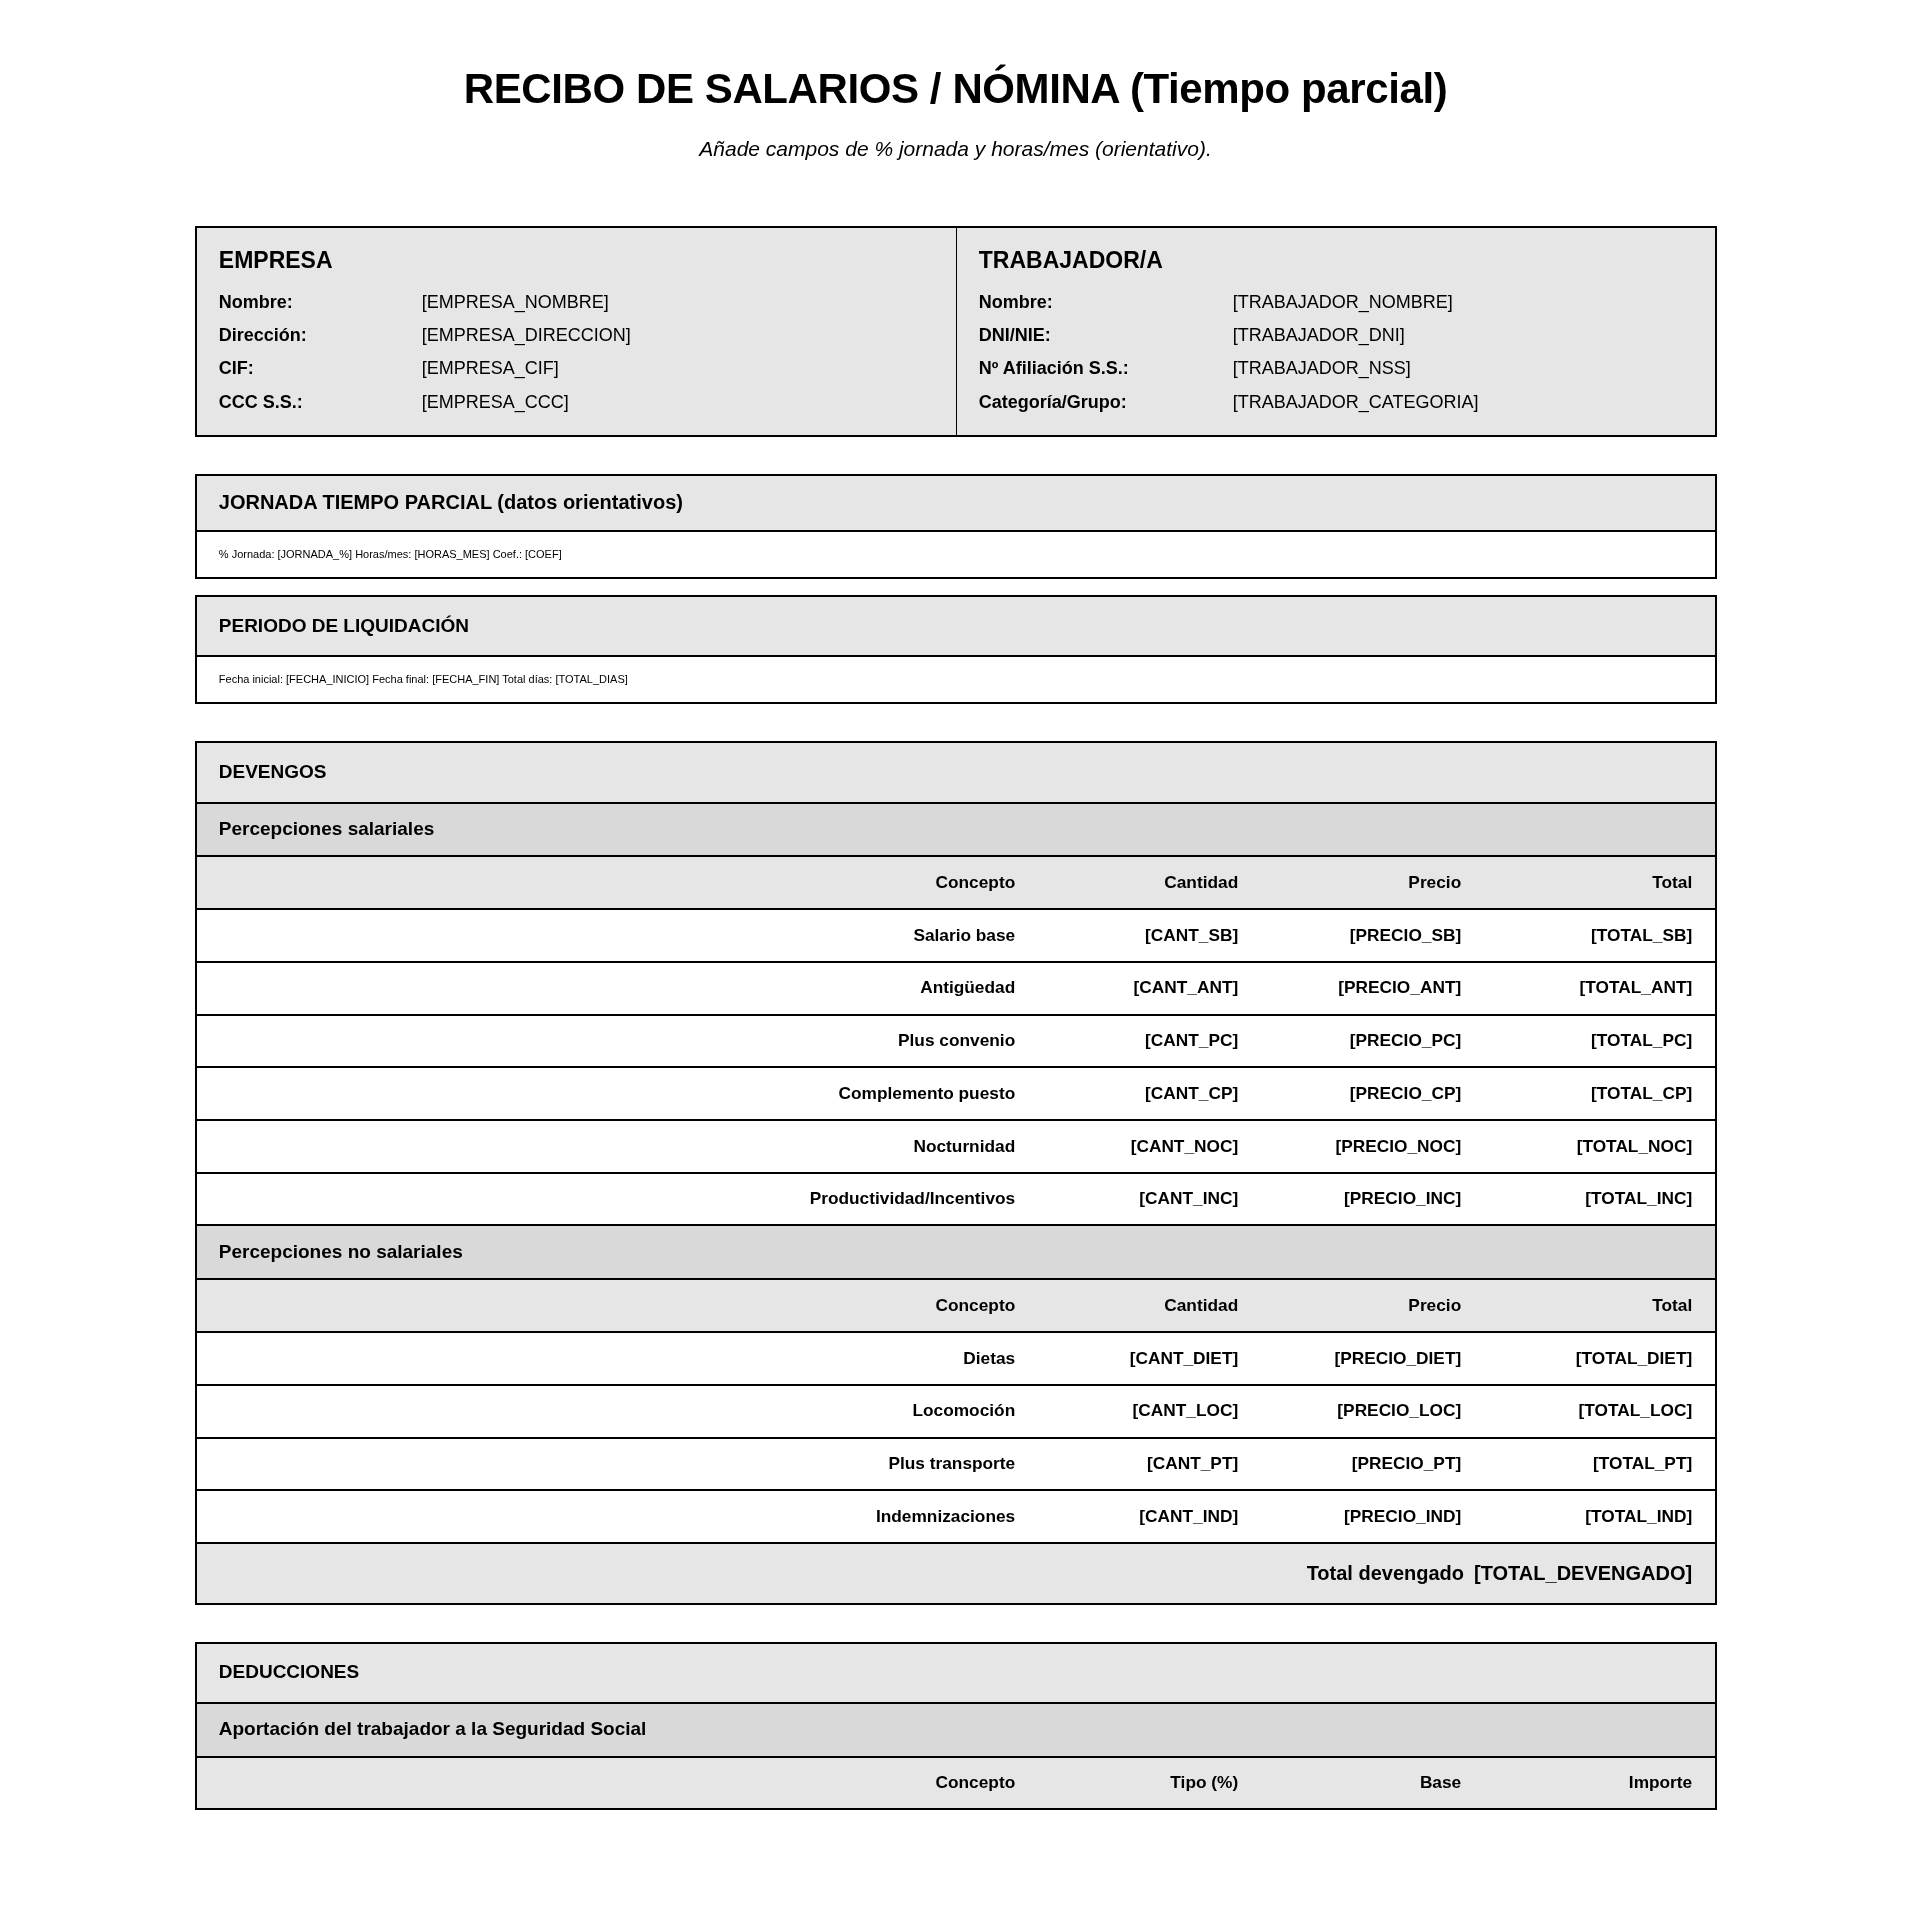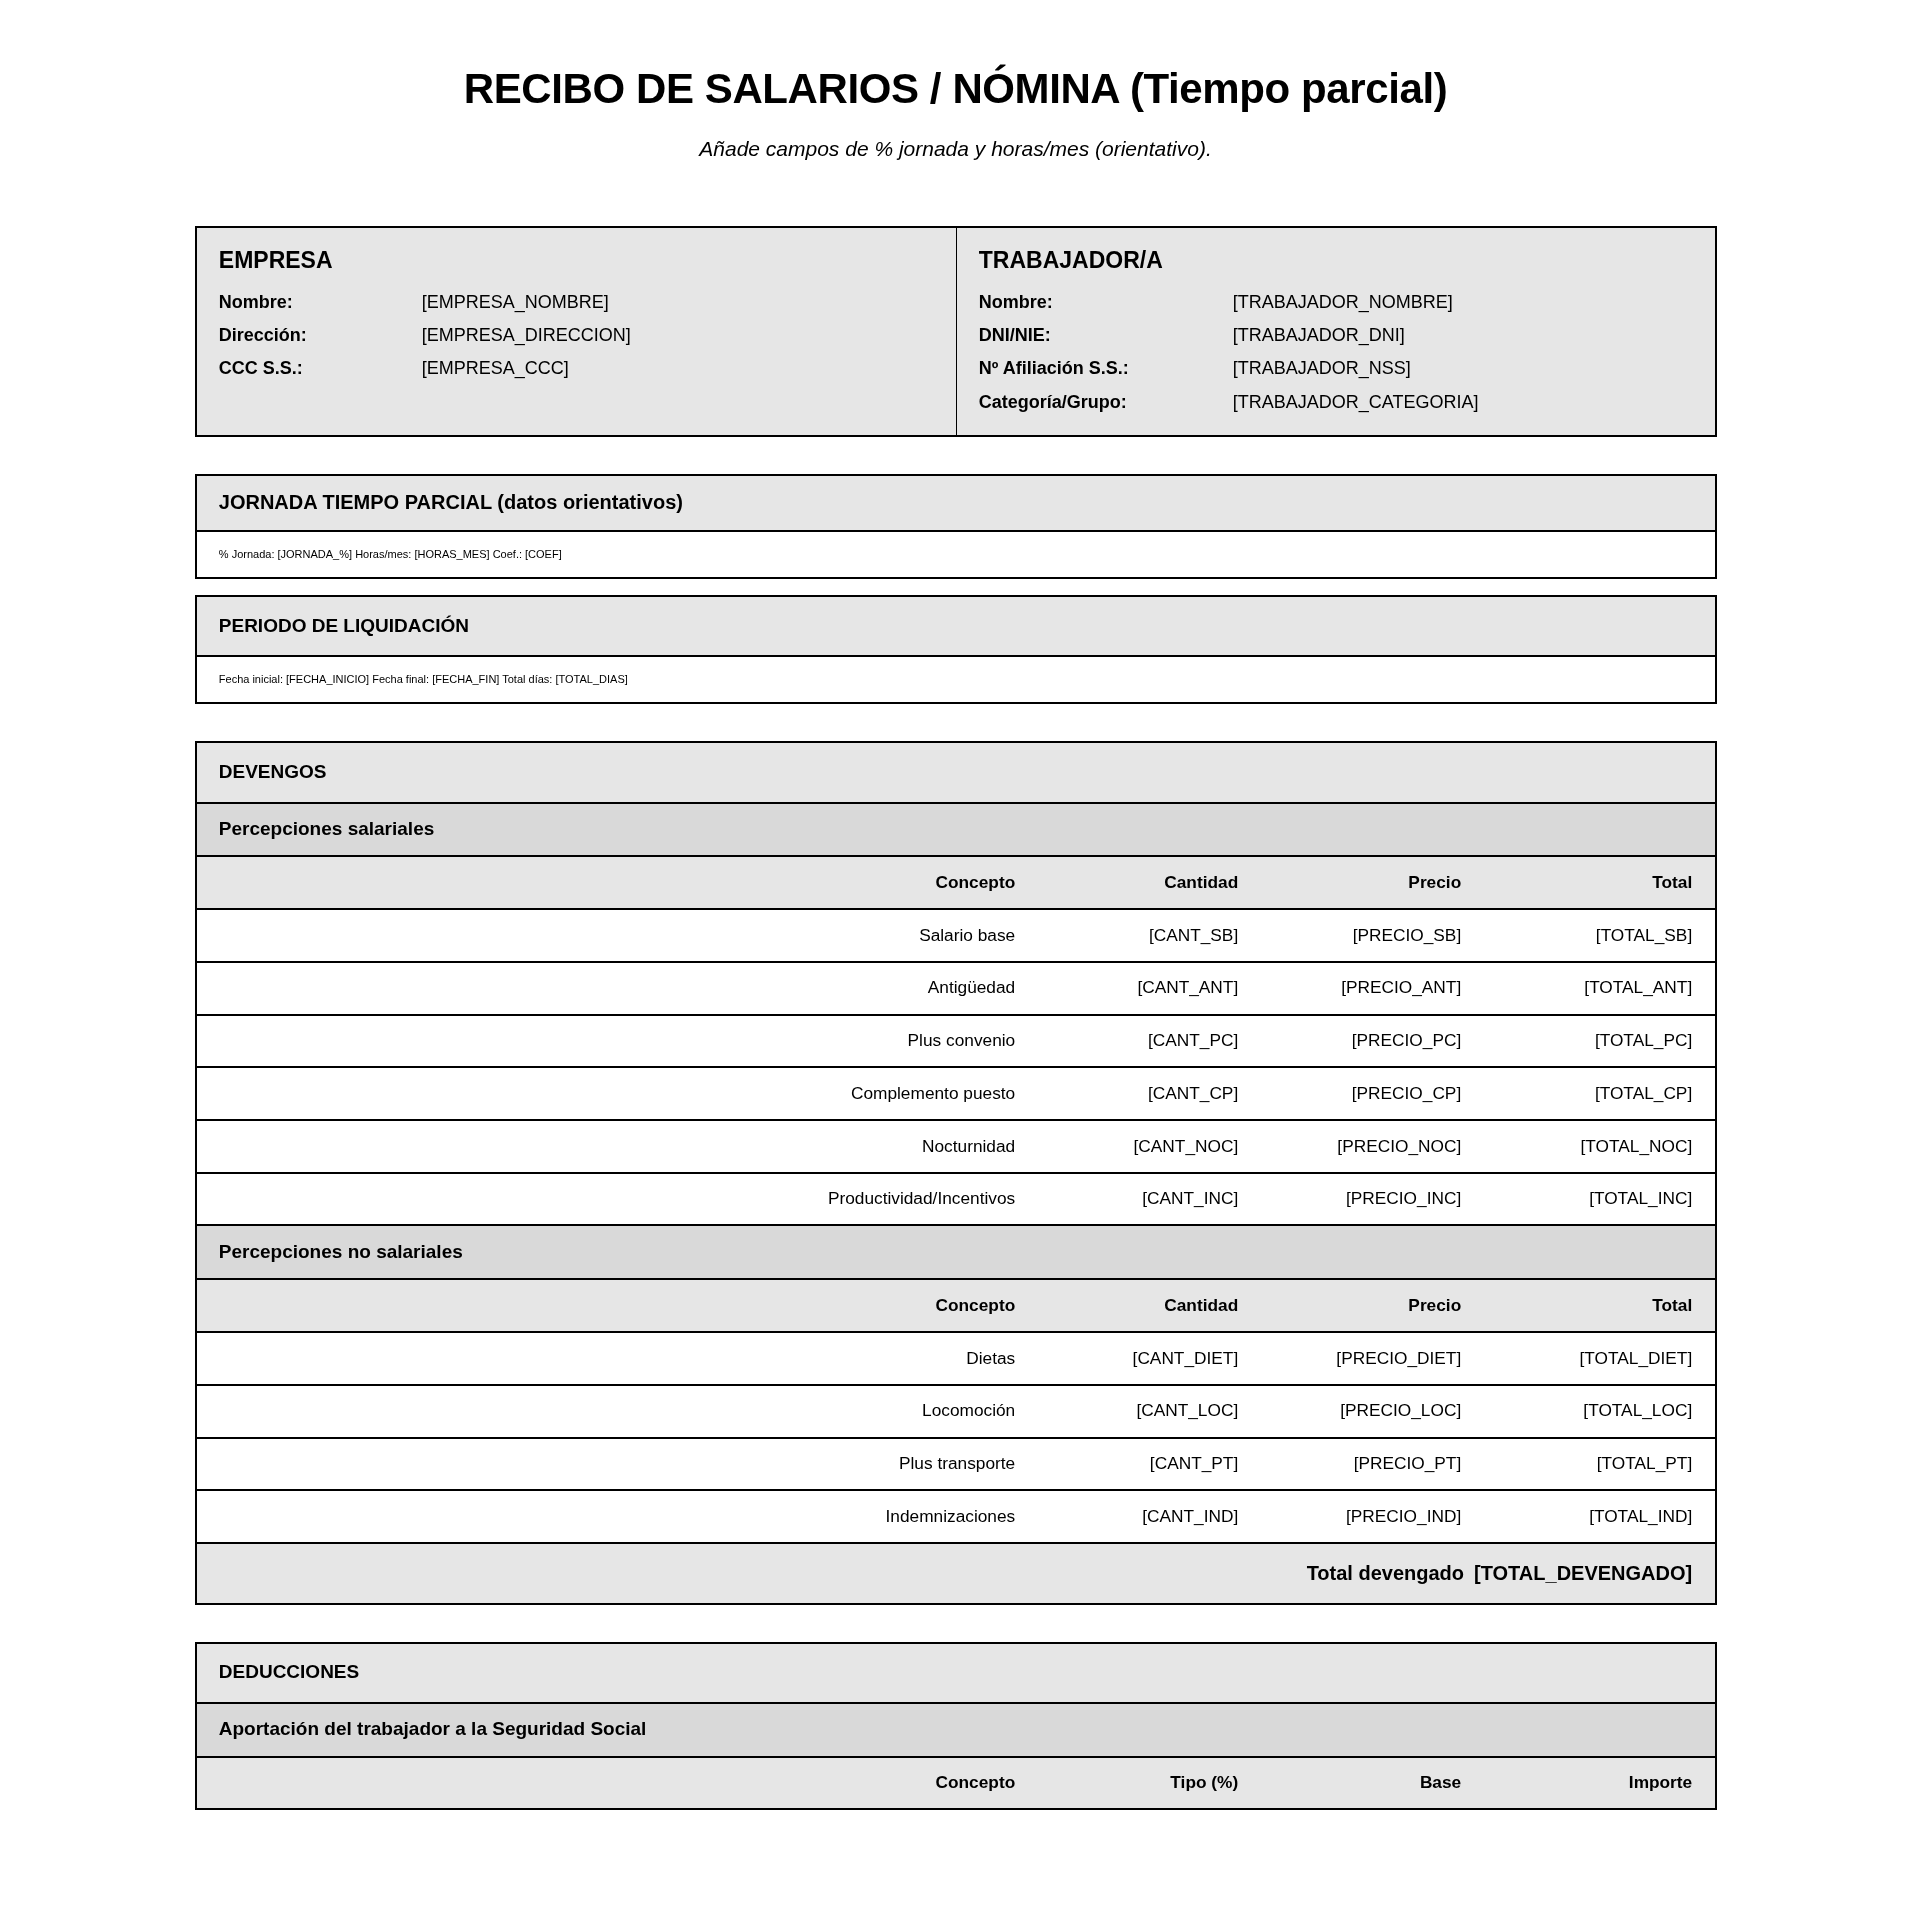--- a/index.html
+++ b/index.html
@@ -132,21 +132,21 @@
   table.grid tr.col-head > * {
     background: #e6e6e6;
     font-weight: bold;
     border-top: 2.3px solid #000000;
   }
   table.grid td, table.grid th {
     padding: 14.6px 0 15.4px 0;
     vertical-align: middle;
     line-height: 1.2;
     text-align: left;
-    font-weight: normal;
+    font-weight: bold;
   }
   table.grid tr.data-row > td {
     background: #ffffff;
     border-top: 2.3px solid #000000;
   }
   table.grid td.c-concepto,
   table.grid th.c-concepto {
     padding-left: 31px;
     width: auto;
     text-align: right;
@@ -187,20 +187,24 @@
       <div class="party left">
         <div class="party-title">EMPRESA</div>
 
         <div class="field-row">
           <span class="field-label">Nombre:</span>
           <span class="field-value">[EMPRESA_NOMBRE]</span>
         </div>
         <div class="field-row">
           <span class="field-label">Dirección:</span>
           <span class="field-value">[EMPRESA_DIRECCION]</span>
+        </div>
+        <div class="field-row">
+          <span class="field-label">CIF:</span>
+          <span class="field-value">[EMPRESA_CIF]</span>
         </div>
         <div class="field-row">
           <span class="field-label">CCC S.S.:</span>
           <span class="field-value">[EMPRESA_CCC]</span>
         </div>
       </div>
 
       <div class="party right">
         <div class="party-title">TRABAJADOR/A</div>
 

